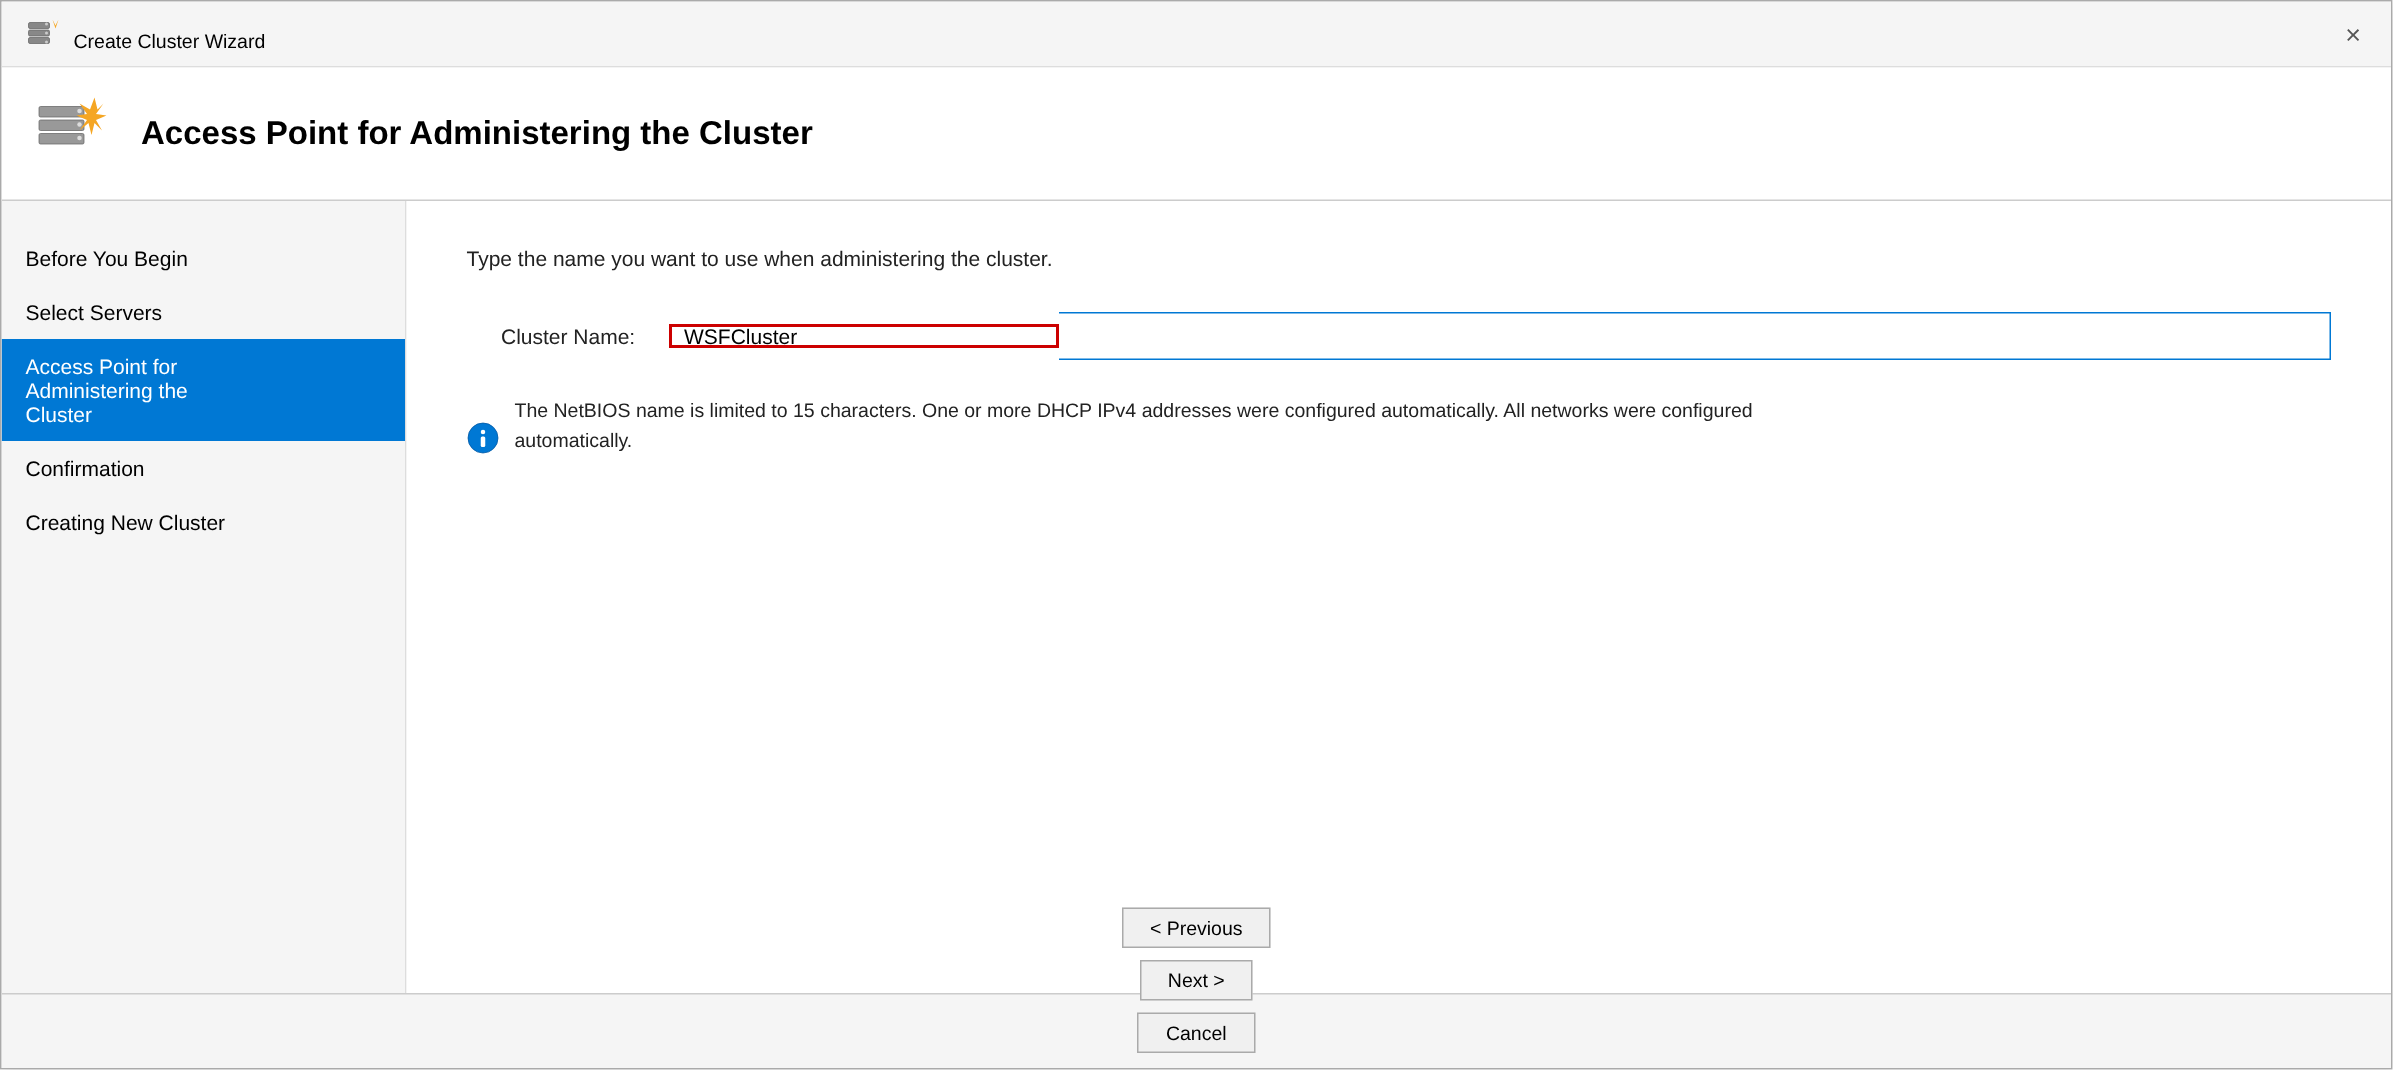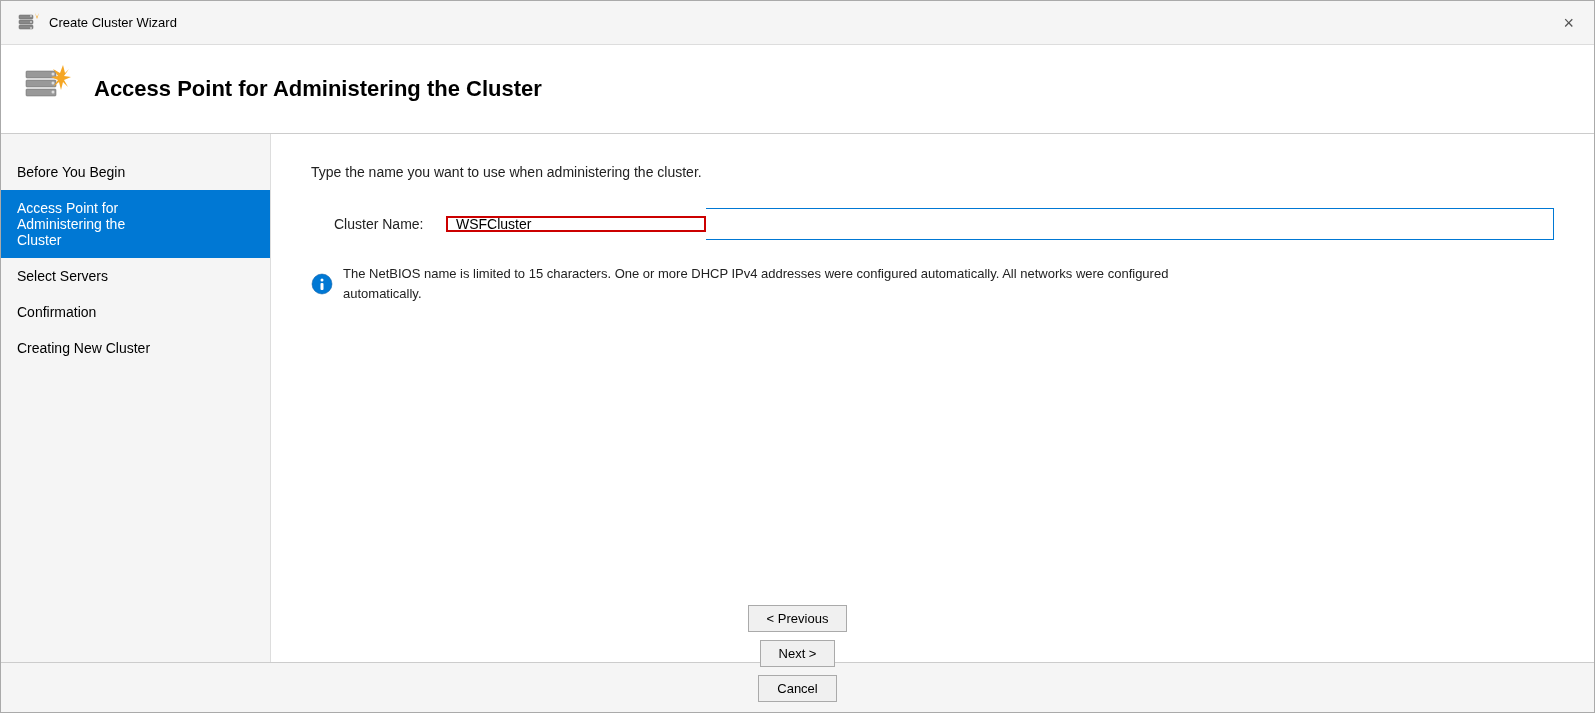--- a/index.html
+++ b/index.html
@@ -35,21 +35,21 @@
       display: flex;
       align-items: center;
       justify-content: space-between;
       border-bottom: 1px solid #ddd;
       height: 44px;
       flex-shrink: 0;
     }
 
     .title-bar-left {
       display: flex;
-      align-items: center;
+      align-items: flex-end;
       gap: 8px;
     }
 
     .title-bar-icon {
       width: 24px;
       height: 24px;
     }
 
     .title-bar-text {
       font-size: 13px;
@@ -167,21 +167,21 @@
       font-size: 14px;
       height: 32px;
       flex: 1;
       color: #000;
       background: #fff;
       outline: none;
     }
 
     .info-box {
       display: flex;
-      align-items: center;
+      align-items: flex-end;
       gap: 10px;
       max-width: 860px;
     }
 
     .info-icon {
       width: 22px;
       height: 22px;
       flex-shrink: 0;
       margin-top: 1px;
     }
@@ -255,25 +255,25 @@
     </svg>
     <h1 class="header-title">Access Point for Administering the Cluster</h1>
   </div>
 
   <div class="content-area">
 
     <div class="sidebar">
       <div class="sidebar-item">
         <span>Before You Begin</span>
       </div>
+      <div class="sidebar-item">
+        <span>Select Servers</span>
+      </div>
       <div class="sidebar-item active">
         <span>Access Point for<br>Administering the<br>Cluster</span>
-      </div>
-      <div class="sidebar-item">
-        <span>Select Servers</span>
       </div>
       <div class="sidebar-item">
         <span>Confirmation</span>
       </div>
       <div class="sidebar-item">
         <span>Creating New Cluster</span>
       </div>
     </div>
 
     <div class="main-content">

